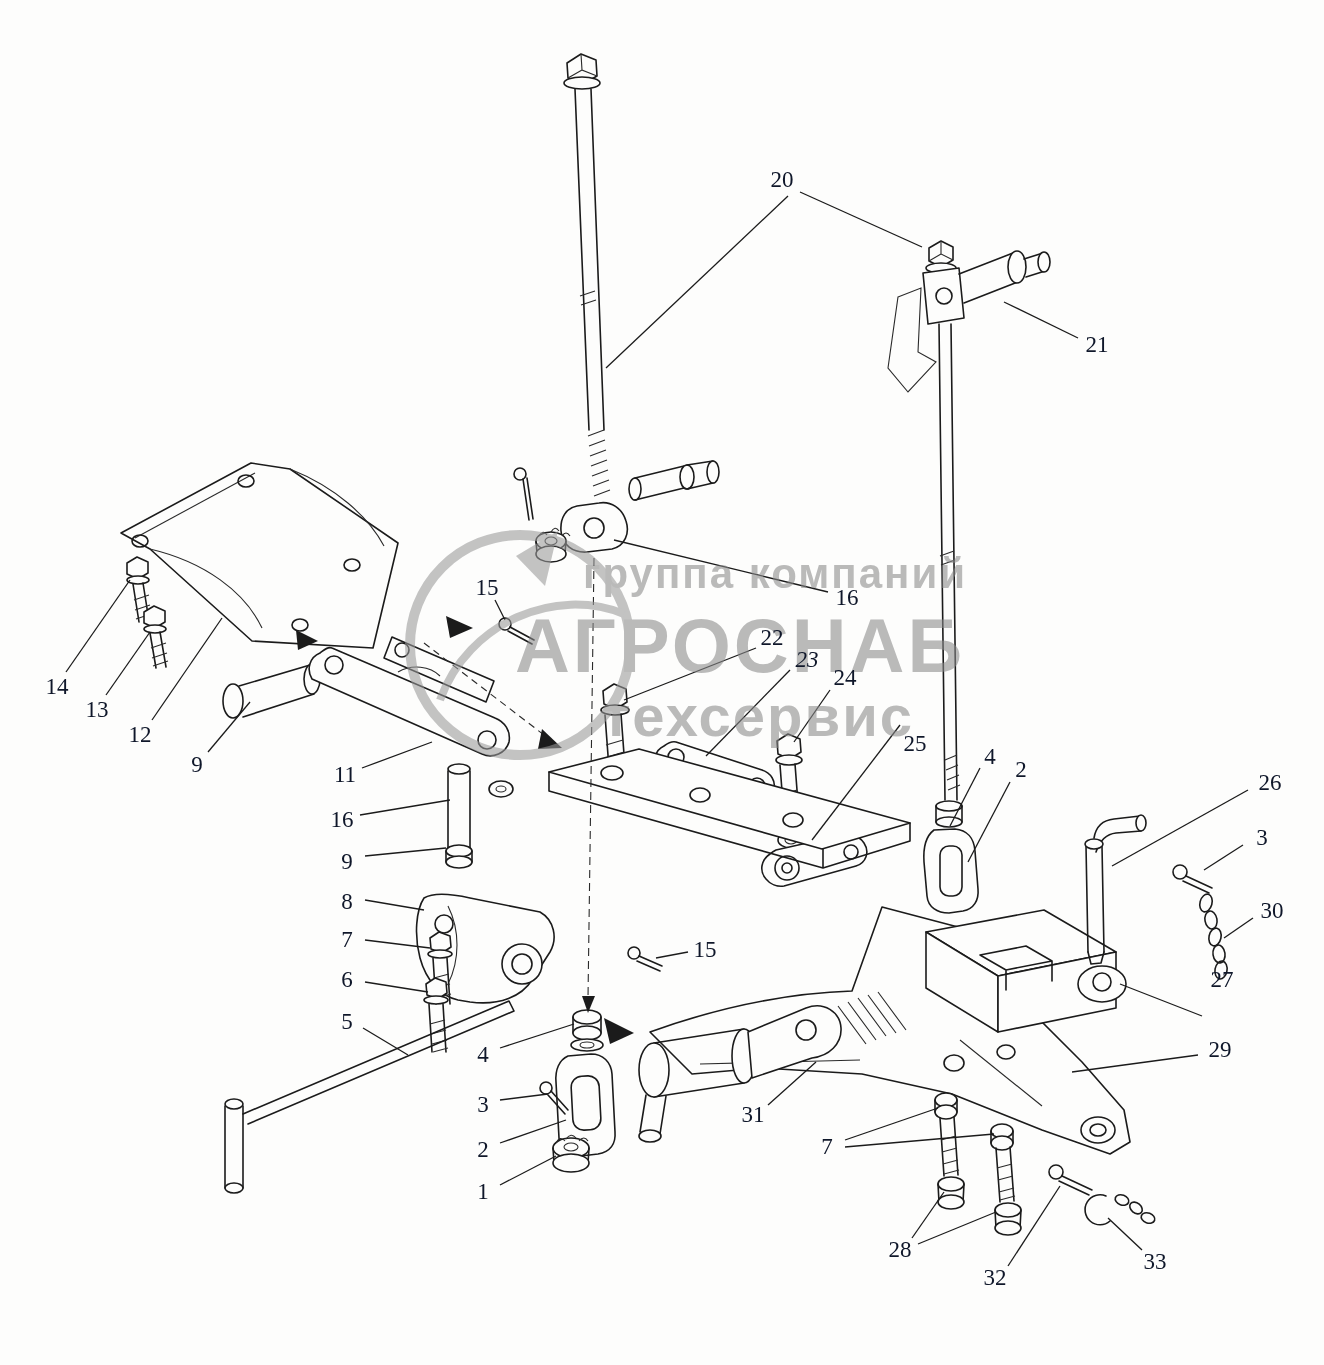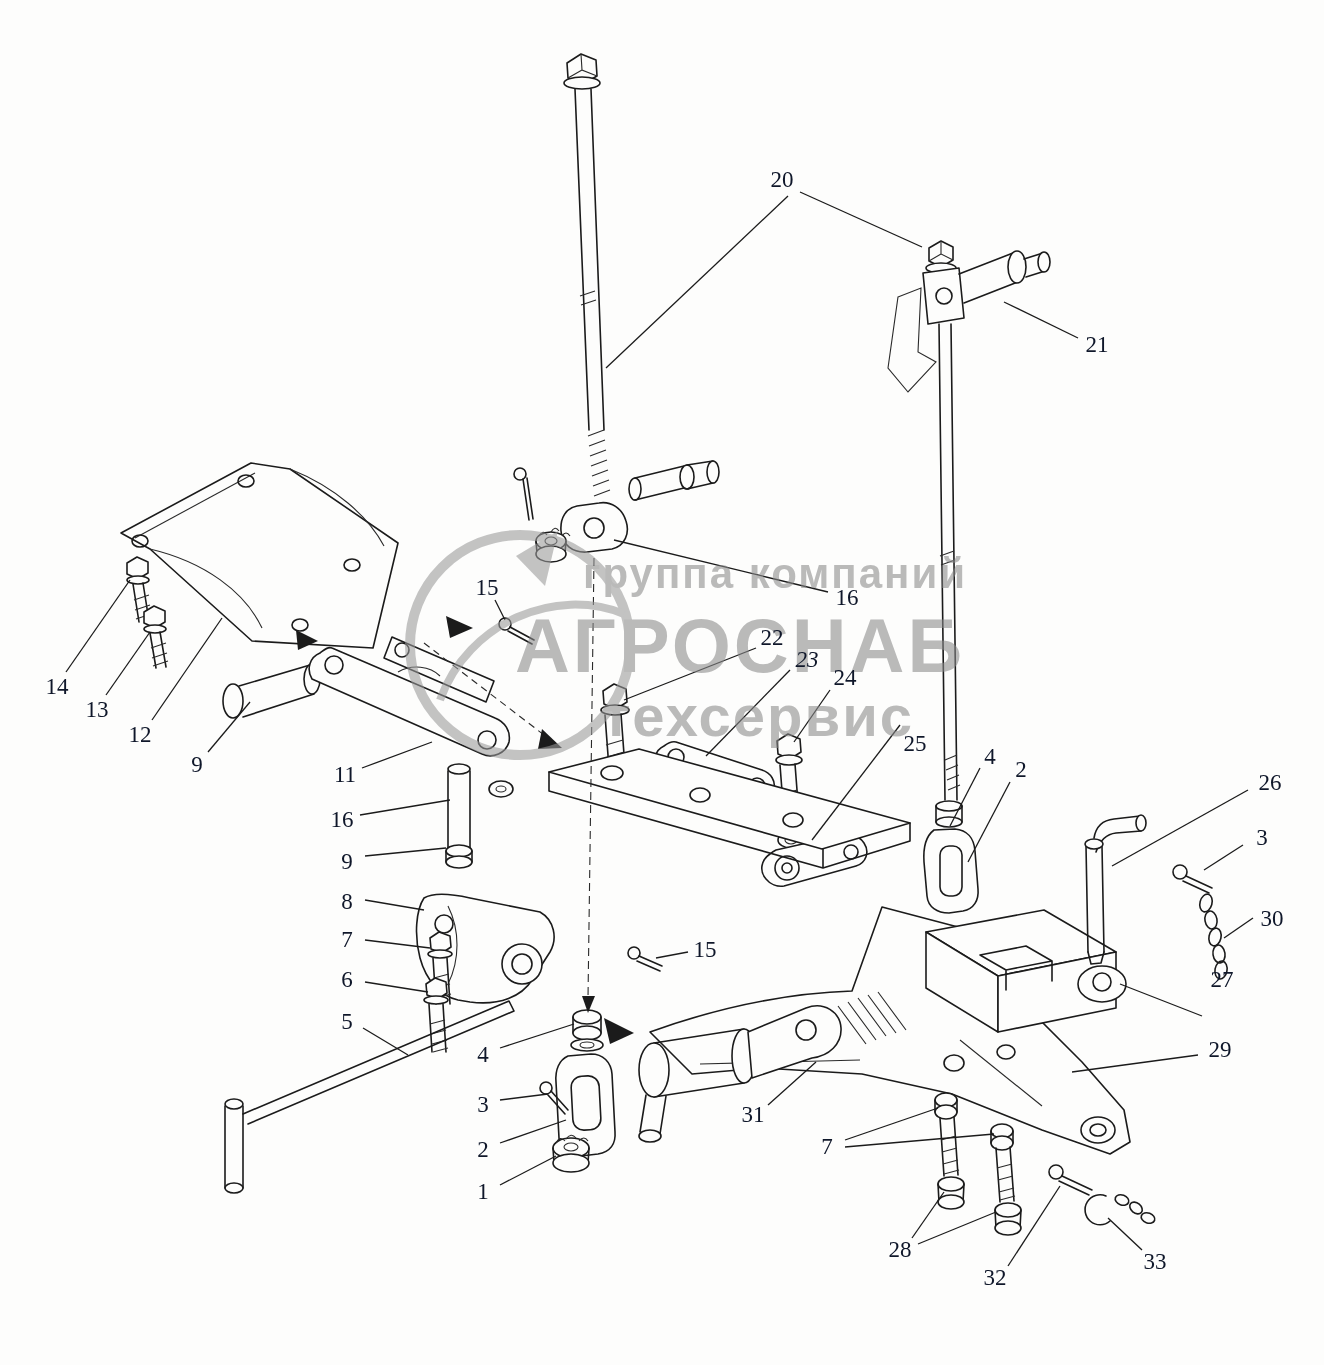--- a/index.html
+++ b/index.html
@@ -375,21 +375,21 @@
     <div class="part-label" style="left: 847px; top: 598px;">16</div>
     <div class="part-label" style="left: 487px; top: 588px;">15</div>
     <div class="part-label" style="left: 772px; top: 638px; font-family: Liberation Serif, serif;">22</div>
     <div class="part-label" style="left: 807px; top: 660px; font-style: italic;">23</div>
     <div class="part-label" style="left: 845px; top: 678px;">24</div>
     <div class="part-label" style="left: 915px; top: 744px;">25</div>
     <div class="part-label" style="left: 990px; top: 757px;">4</div>
     <div class="part-label" style="left: 1021px; top: 770px;">2</div>
     <div class="part-label" style="left: 1270px; top: 783px;">26</div>
     <div class="part-label" style="left: 1262px; top: 838px;">3</div>
-    <div class="part-label" style="left: 1272px; top: 911px; margin-top: 8px;">30</div>
+    <div class="part-label" style="left: 1272px; top: 911px;">30</div>
     <div class="part-label" style="left: 1222px; top: 980px;">27</div>
     <div class="part-label" style="left: 1220px; top: 1050px;">29</div>
     <div class="part-label" style="left: 57px; top: 687px;">14</div>
     <div class="part-label" style="left: 97px; top: 710px;">13</div>
     <div class="part-label" style="left: 140px; top: 735px;">12</div>
     <div class="part-label" style="left: 197px; top: 765px;">9</div>
     <div class="part-label" style="left: 345px; top: 775px;">11</div>
     <div class="part-label" style="left: 342px; top: 820px;">16</div>
     <div class="part-label" style="left: 347px; top: 862px;">9</div>
     <div class="part-label" style="left: 347px; top: 902px;">8</div>

